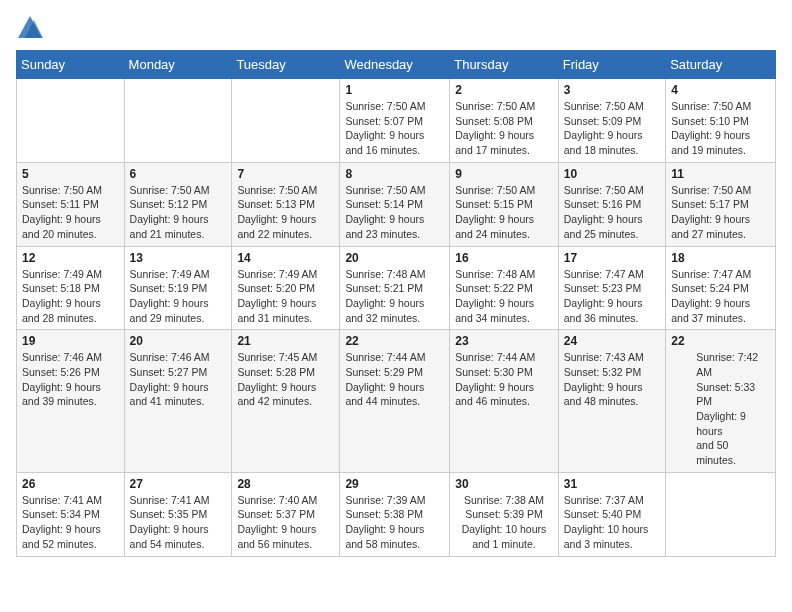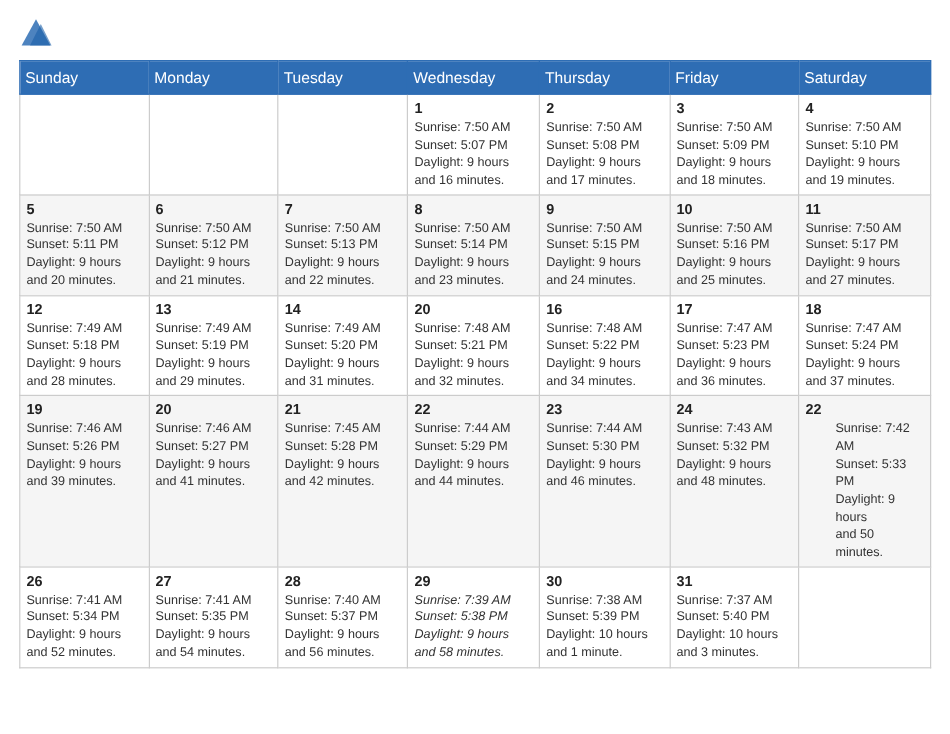--- a/index.html
+++ b/index.html
@@ -335,28 +335,28 @@
           </td>
           <td>
             <div class="day-number">28</div>
             <div class="day-info" style="white-space: pre-line;">Sunrise: 7:40 AM
 Sunset: 5:37 PM
 Daylight: 9 hours
 and 56 minutes.</div>
           </td>
           <td>
             <div class="day-number">29</div>
-            <div class="day-info" style="white-space: pre-line; font-style: italic;">Sunrise: 7:39 AM
+            <div class="day-info" style="white-space: pre-line;">Sunrise: 7:39 AM
 Sunset: 5:38 PM
 Daylight: 9 hours
 and 58 minutes.</div>
           </td>
           <td>
             <div class="day-number">30</div>
-            <div class="day-info" style="white-space: pre-line;">Sunrise: 7:38 AM
+            <div class="day-info" style="white-space: pre-line; text-align: center;">Sunrise: 7:38 AM
 Sunset: 5:39 PM
 Daylight: 10 hours
 and 1 minute.</div>
           </td>
           <td>
             <div class="day-number">31</div>
             <div class="day-info" style="white-space: pre-line;">Sunrise: 7:37 AM
 Sunset: 5:40 PM
 Daylight: 10 hours
 and 3 minutes.</div>

